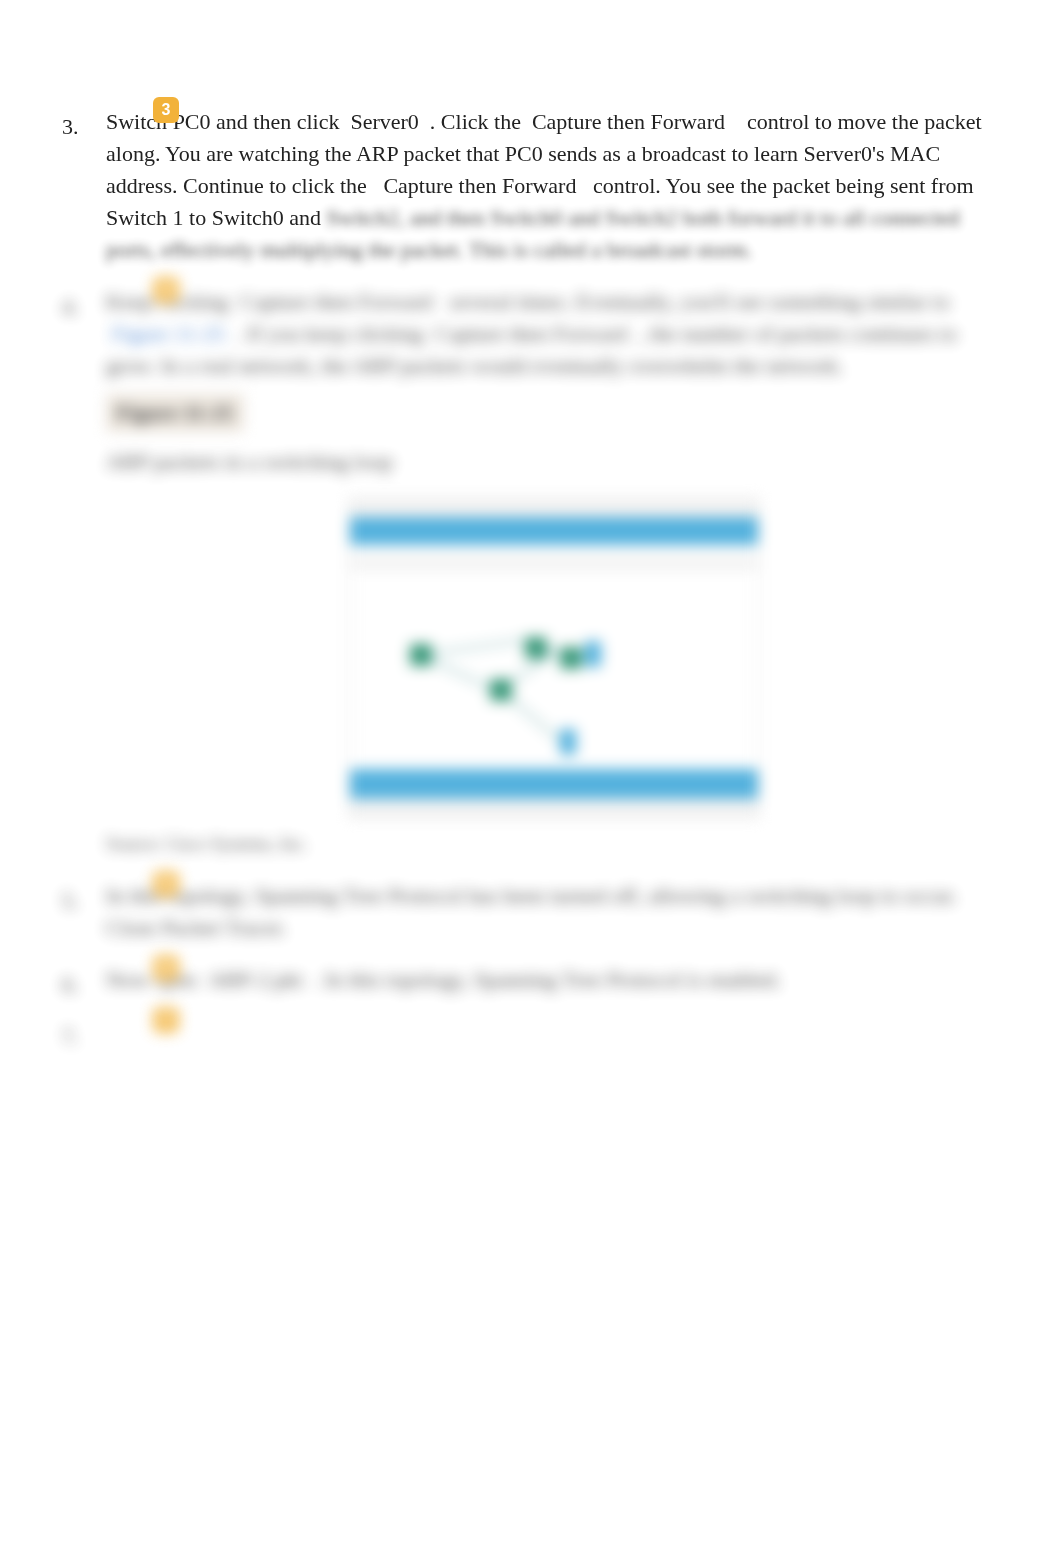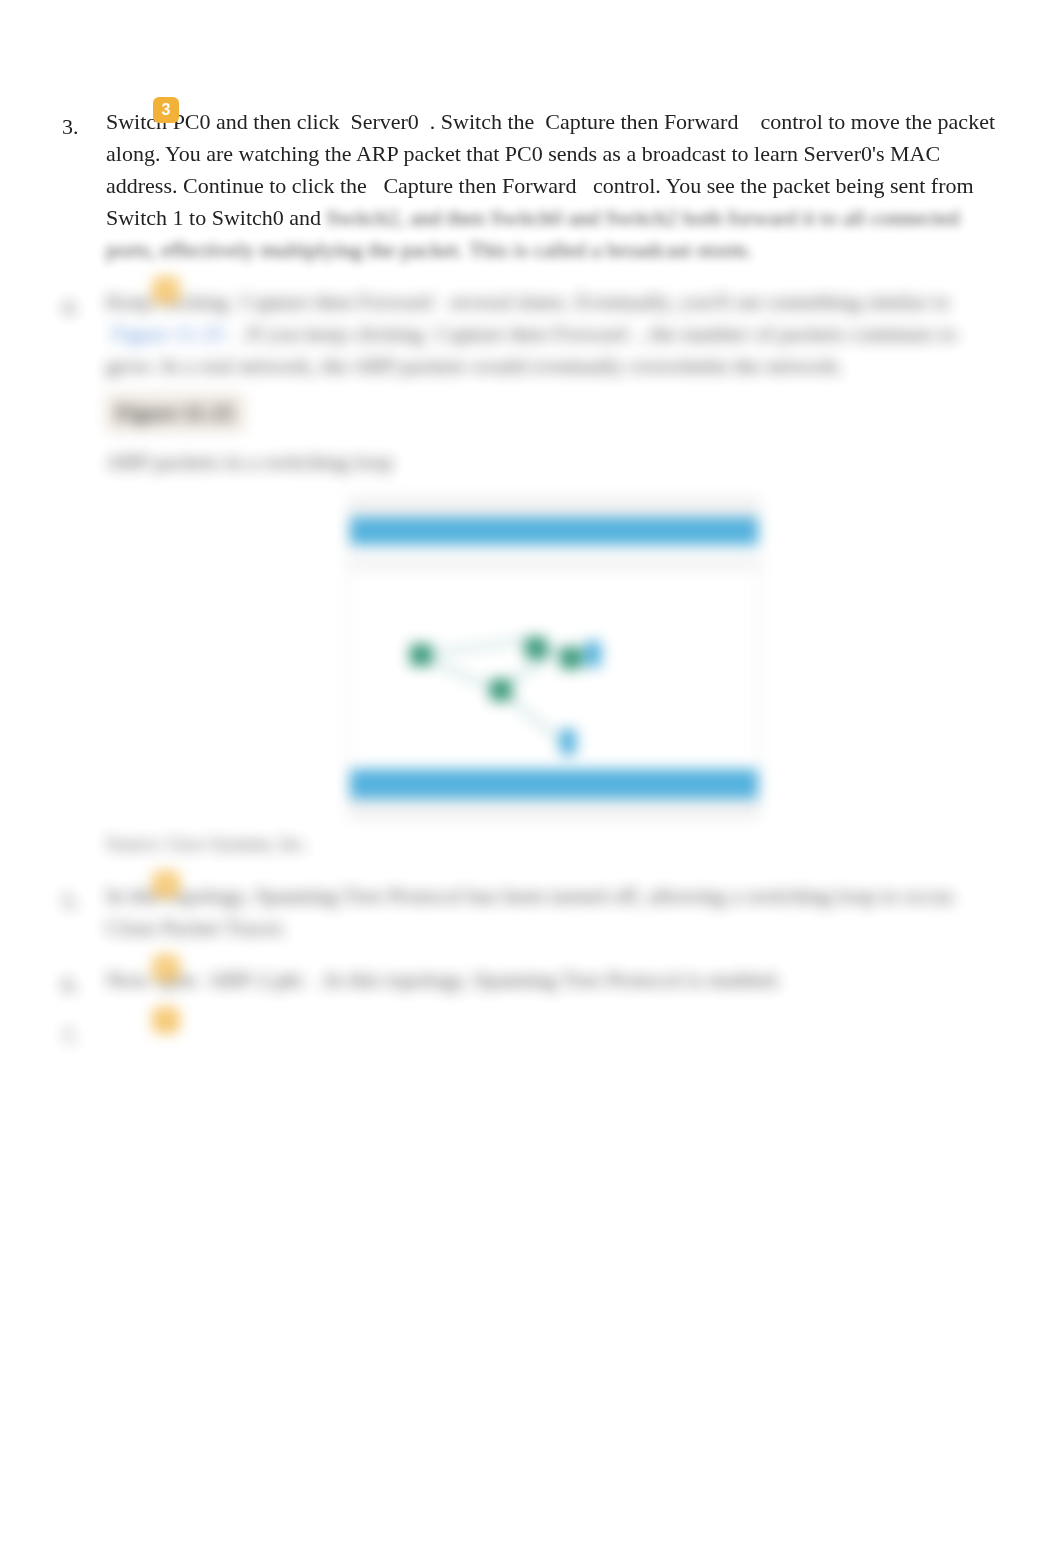--- a/index.html
+++ b/index.html
@@ -139,21 +139,21 @@
 <div class="page">
 
   <div class="item">
     <div class="num">3.</div>
     <div class="step-badge">3</div>
     <div class="body">
       <p class="para">
         <span>Switch</span>
         <span>PC0 and then click</span>
         &nbsp;<span>Server0</span>&nbsp;
-        <span>. Switch the</span>
+        <span>. Click the</span>
         &nbsp;<span>Capture then Forward</span>&nbsp;&nbsp;&nbsp;
         <span>control to move the packet along. You are watching the ARP packet that PC0 sends as a broadcast to learn Server0's MAC address. Continue to click the</span>
         &nbsp;&nbsp;<span>Capture then Forward</span>&nbsp;&nbsp;
         <span>control. You see the packet being sent from Switch 1 to Switch0 and</span>
         <span class="blur-light">Switch2, and then Switch0 and Switch2 both forward it to all connected ports, effectively multiplying the packet. This is called a broadcast storm.</span>
       </p>
     </div>
   </div>
 
   <div class="item blur-heavy">

